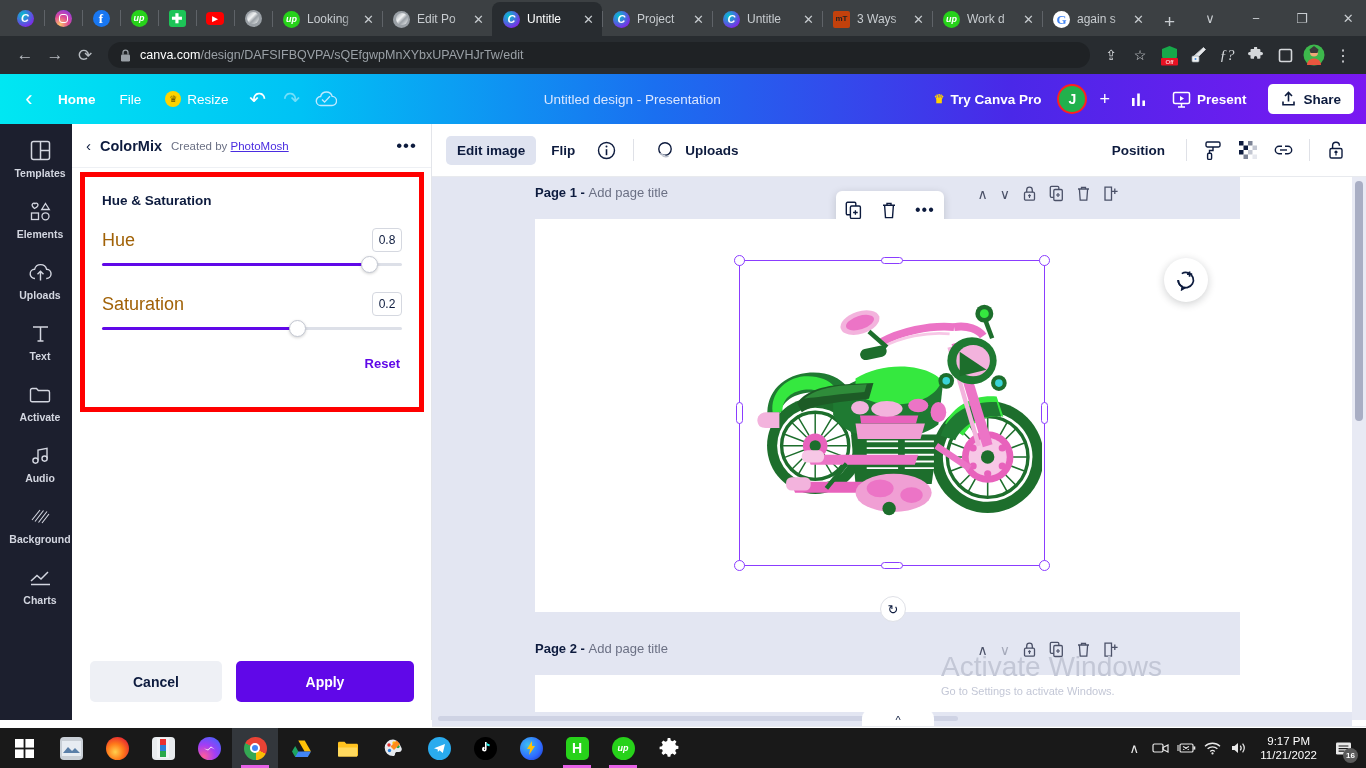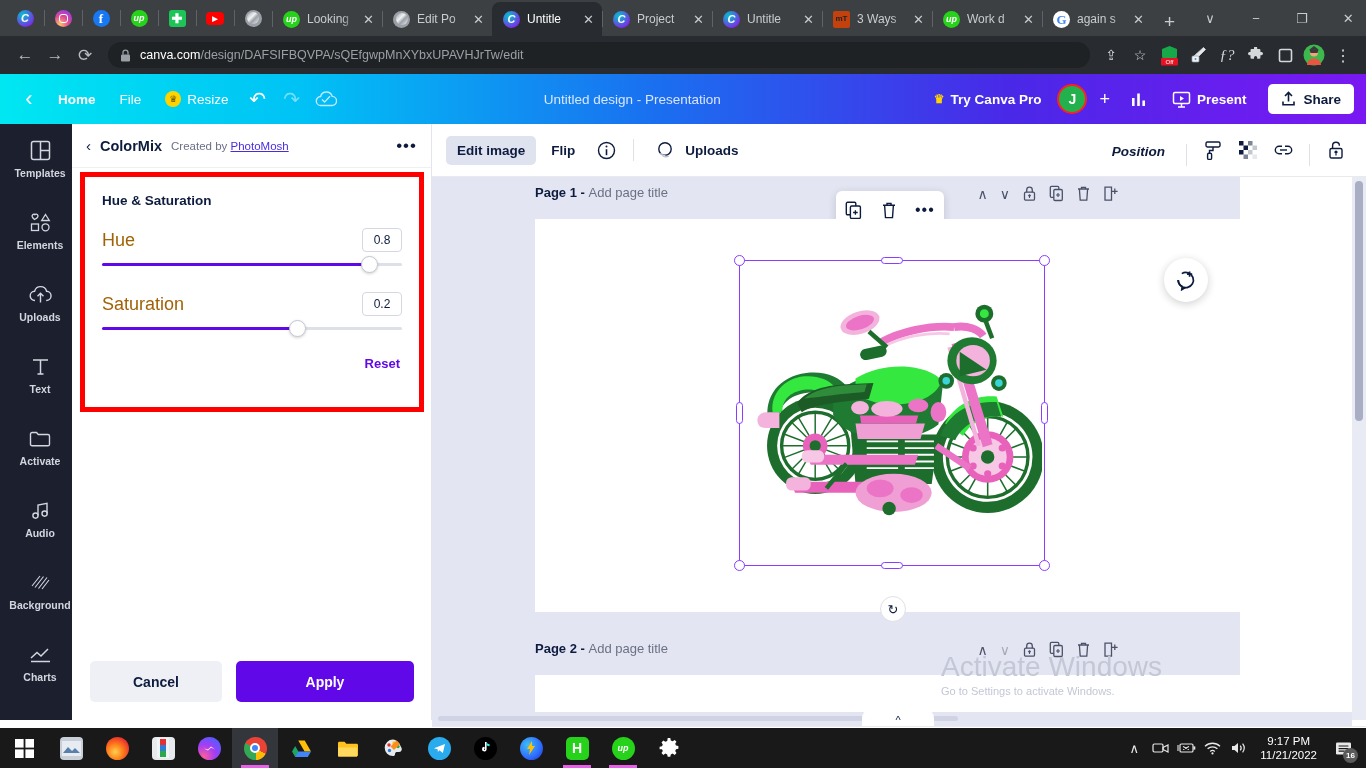--- a/index.html
+++ b/index.html
@@ -109,21 +109,21 @@
   .share-btn {
     background: #fff; color: #0d1b3e; border-radius: 5px; padding: 7px 13px;
     font-size: 13.5px; font-weight: bold; display: flex; align-items: center; gap: 7px;
     margin-left: 6px;
   }
 
   
   .rail {
     position: absolute; top: 124px; left: 0; width: 80px; height: 596px;
     background: #1c1f2e; display: flex; flex-direction: column; align-items: center;
-    padding-top: 14px; gap: 31px;
+    padding-top: 14px; gap: 20px;
   }
   .rail-item { width: 72px; display: flex; flex-direction: column; align-items: center; gap: 4px;
                color: #d3d6e0; }
   .rail-label { font-size: 10.5px; font-weight: bold; }
   .rail-ico { height: 25px; display: flex; align-items: center; justify-content: center; }
 
   
   .panel {
     position: absolute; top: 124px; left: 72px; width: 360px; height: 596px;
     background: #fff; border-right: 1px solid #e3e5ea;
@@ -140,21 +140,21 @@
 
   .redbox {
     position: absolute; top: 48px; left: 8px; width: 344px; height: 240px;
     border: 5px solid #ff0000; background: #fff;
   }
   .card { padding: 16px 17px 10px 17px; }
   .card-title { font-size: 13.5px; font-weight: bold; color: #0d1b3e; margin-bottom: 20px; }
   .srow { display: flex; align-items: center; justify-content: space-between; margin-bottom: 11px; }
   .slabel { font-size: 18px; color: #a16207; }
   .sval {
-    width: 40px; height: 24px; border: 1px solid #d5d8e0; border-radius: 4px;
+    width: 30px; height: 24px; border: 1px solid #d5d8e0; border-radius: 4px;
     display: flex; align-items: center; justify-content: center;
     font-size: 12px; color: #0d1b3e; margin-left: 25px;
   }
   .track {
     position: relative; height: 3px; background: #dde0e8; border-radius: 2px; margin-bottom: 26px;
   }
   .track .fill { position: absolute; left: 0; top: 0; height: 3px; background: #6008e8; border-radius: 2px; }
   .track .knob {
     position: absolute; top: -7px; width: 17px; height: 17px; border-radius: 50%;
     background: #fff; border: 1px solid #c4c8d2; box-shadow: 0 1px 3px rgba(0,0,0,.18);
@@ -177,21 +177,21 @@
   
   .edbar {
     position: absolute; top: 124px; left: 432px; width: 934px; height: 53px;
     background: #fff; display: flex; align-items: center; padding: 0 14px; gap: 4px;
     border-bottom: 1px solid #e8eaee;
   }
   .edbtn { padding: 7px 11px; border-radius: 5px; font-size: 13.5px; color: #0d1b3e; font-weight: bold;
            display: flex; align-items: center; gap: 8px; }
   .edbtn.sel { background: #dfe3f0; }
   .edsep { width: 1px; height: 22px; background: #dfe1e7; margin: 0 7px; }
-  .edright { margin-left: auto; display: flex; align-items: flex-end; gap: 3px; font-style: italic; }
+  .edright { margin-left: auto; display: flex; align-items: center; gap: 3px; }
   .edico { width: 32px; height: 32px; display: flex; align-items: center; justify-content: center;
            color: #0d1b3e; }
 
   
   .canvas-area {
     position: absolute; top: 177px; left: 432px; width: 808px; height: 543px;
     background: #e3e6f2; overflow: hidden;
   }
   .page-head {
     position: absolute; top: 8px; left: 103px; font-size: 13px; color: #0d1b3e; font-weight: bold;

